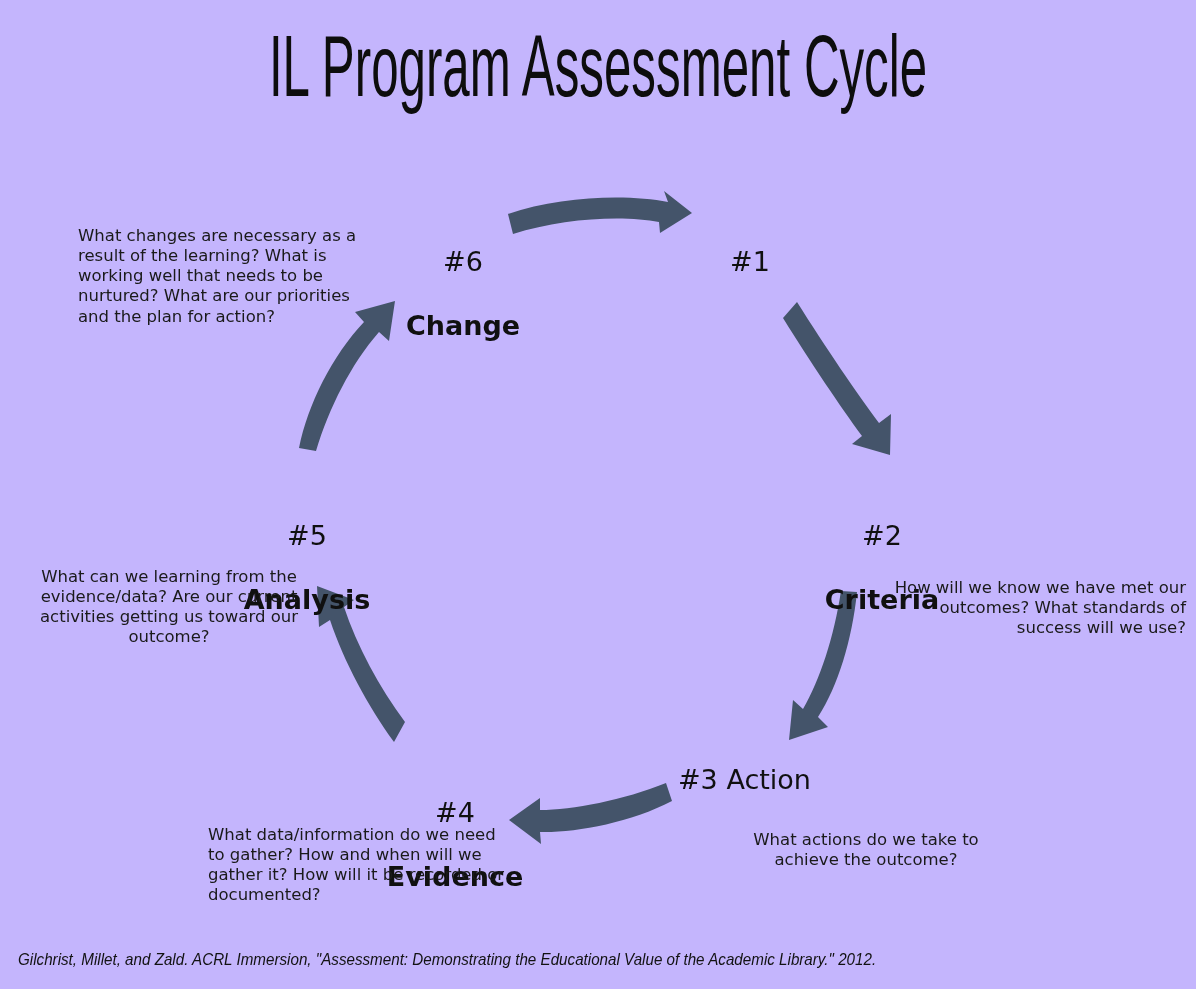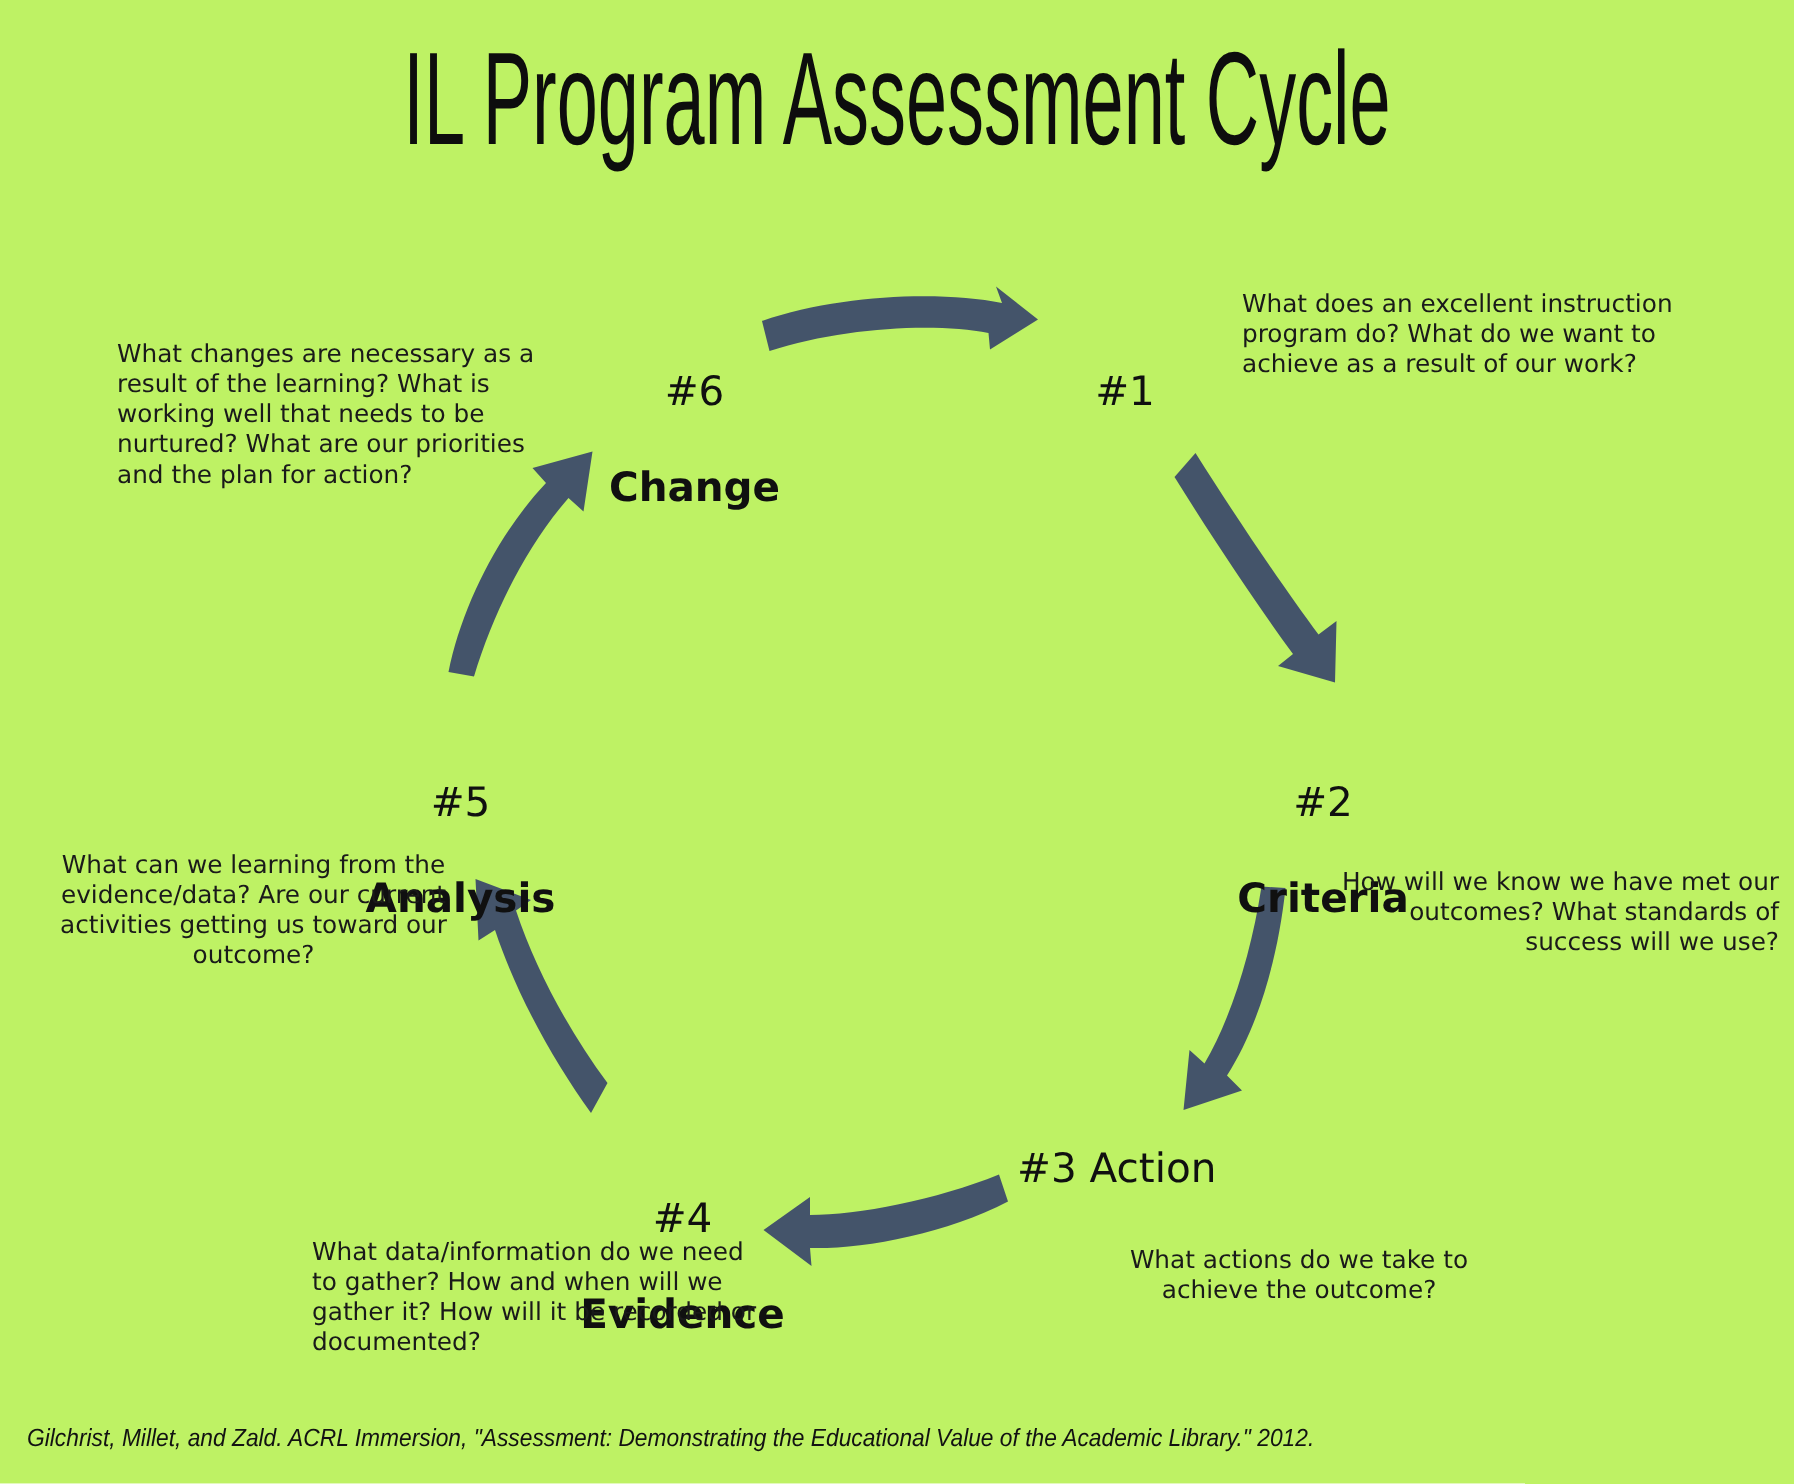--- a/index.html
+++ b/index.html
@@ -9,21 +9,21 @@
     background: #ffffff;
   }
   body {
     font-family: "DejaVu Sans", sans-serif;
     color: #111111;
   }
   #canvas {
     position: relative;
     width: 1196px;
     height: 989px;
-    background: #bef264;
+    background: #c4b5fd;
     overflow: hidden;
   }
 
   
   #title {
     position: absolute;
     left: 0;
     top: 22px;
     width: 1196px;
     text-align: center;
@@ -191,21 +191,20 @@
 
   <div class="stage-label" id="label-change">
     <span class="lbl-num">#6</span>
     <span class="lbl-name">Change</span>
   </div>
   <div class="body-text" id="text-change">What changes are necessary as a result of the learning? What is working well that needs to be nurtured? What are our priorities and the plan for action?</div>
 
   <div class="stage-label" id="label-outcomes">
     <span class="lbl-num">#1</span>
   </div>
-  <div class="body-text" id="text-outcomes">What does an excellent instruction program do? What do we want to achieve as a result of our work?</div>
 
   <div class="stage-label" id="label-criteria">
     <span class="lbl-num">#2</span>
     <span class="lbl-name">Criteria</span>
   </div>
   <div class="body-text" id="text-criteria">How will we know we have met our outcomes? What standards of success will we use?</div>
 
   <div class="stage-label" id="label-action">#3 Action</div>
   <div class="body-text" id="text-action">What actions do we take to achieve the outcome?</div>
 

